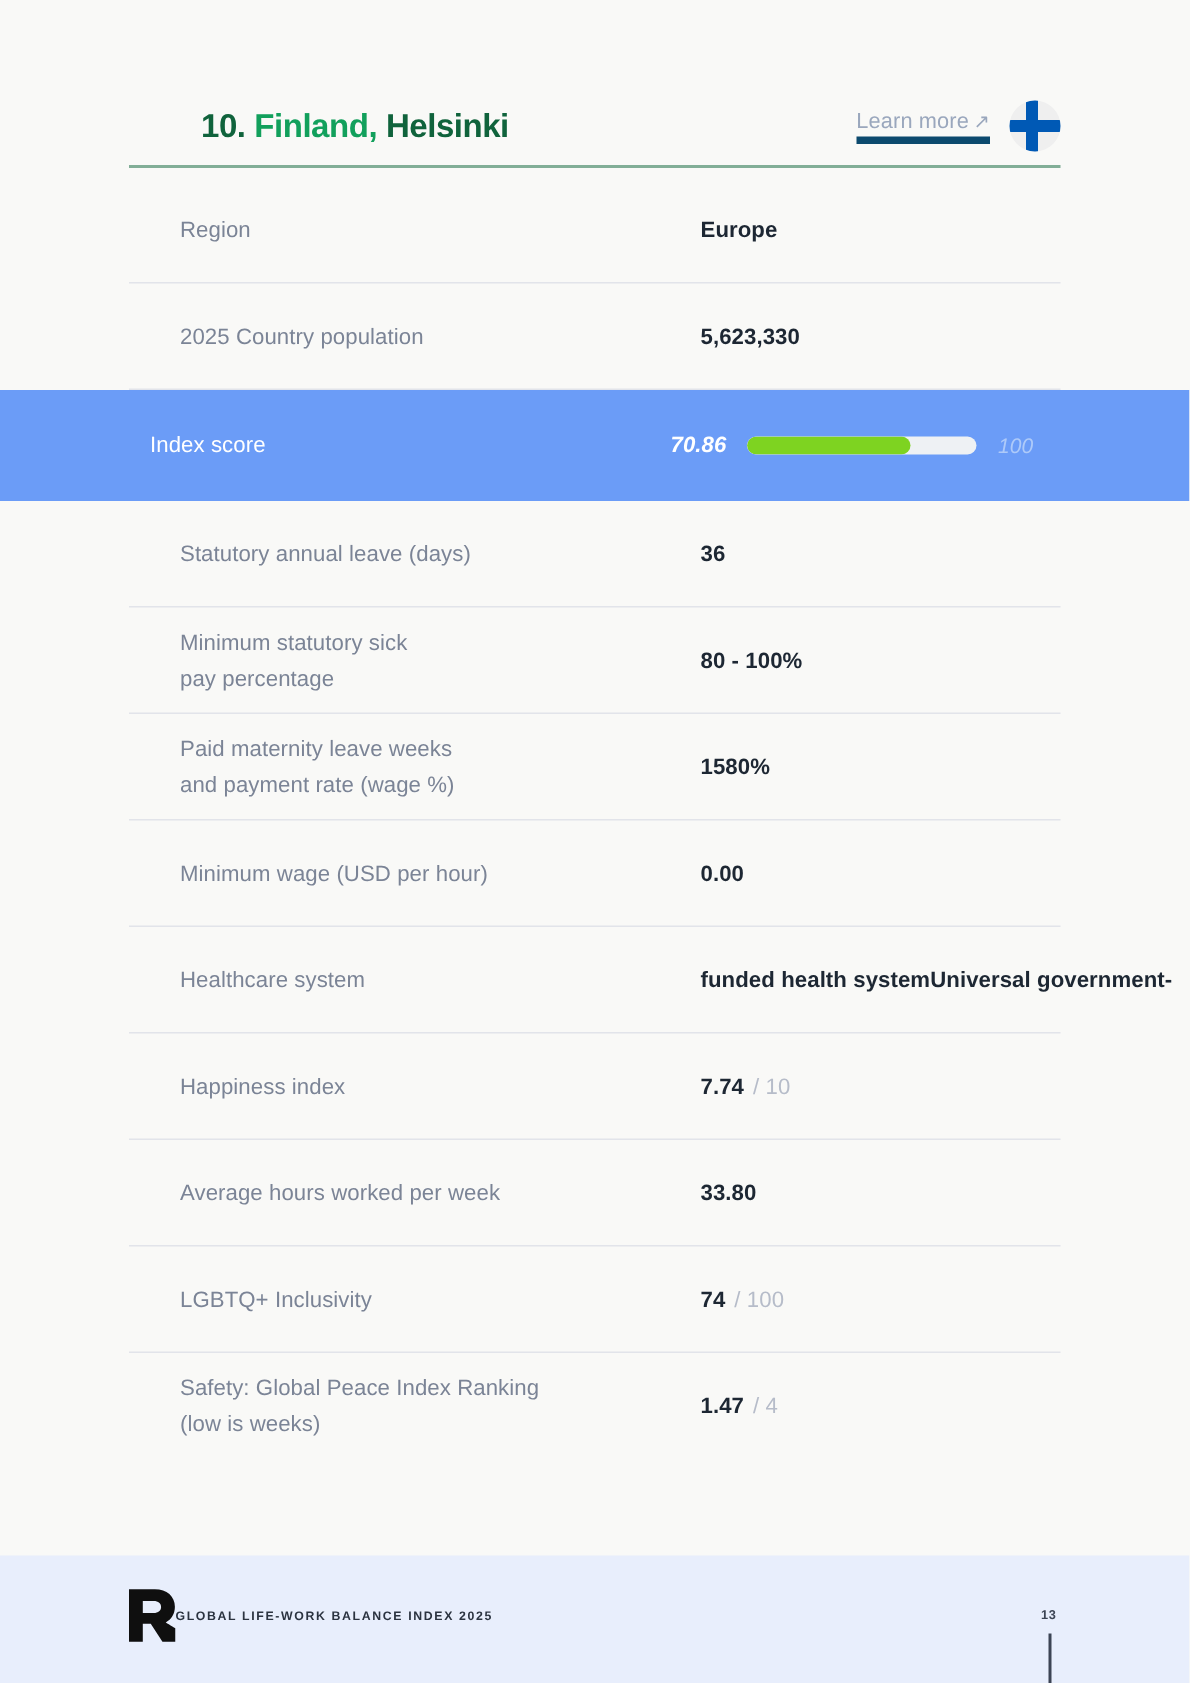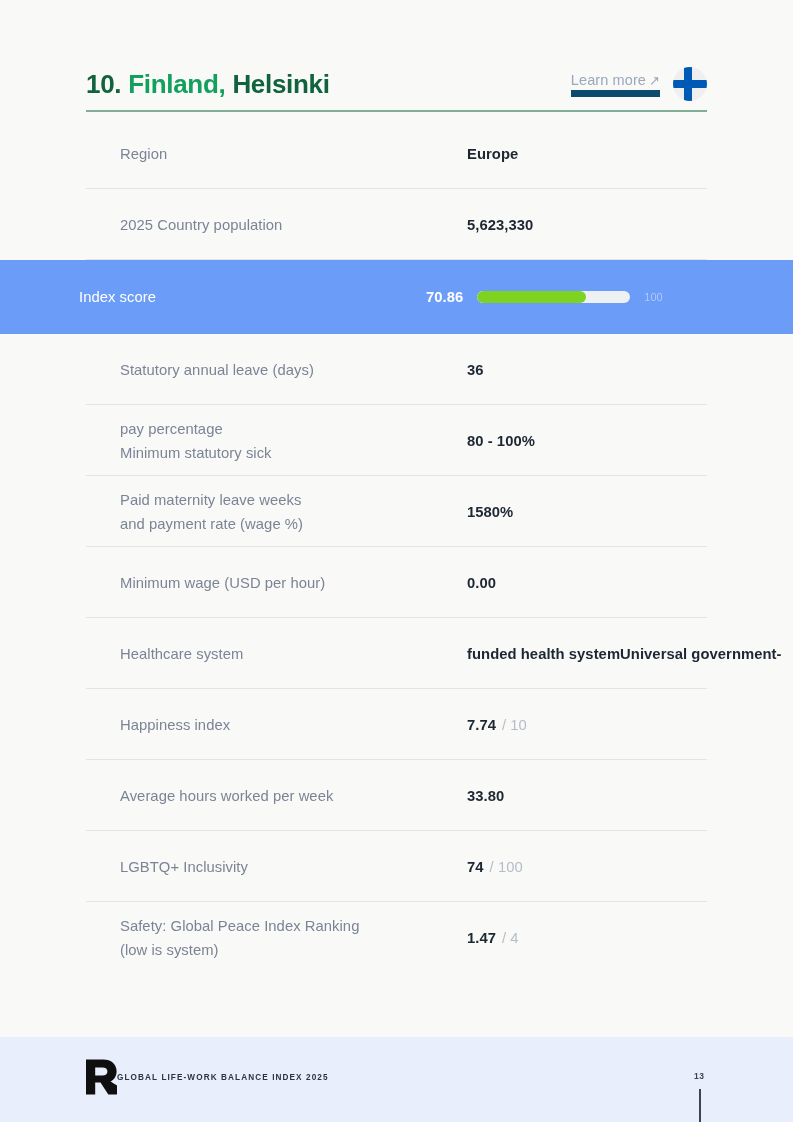--- a/index.html
+++ b/index.html
@@ -31,40 +31,41 @@
     left: 86px;
     top: 58px;
     width: 621px;
     height: 52px;
     display: flex;
     align-items: center;
     justify-content: space-between;
   }
 
   .title {
-    font-size: 26px;
+    font-size: 22px;
     font-weight: 700;
     letter-spacing: -0.3px;
     white-space: nowrap;
+    margin-left: 48px;
   }
   .title .rank { color: #10633c; }
   .title .country { color: #12a05c; }
   .title .city { color: #10633c; }
 
   .header-right {
     display: flex;
     align-items: center;
     gap: 13px;
   }
 
   .learn-more {
     font-size: 14.5px;
     color: #9aa7bd;
     text-decoration: none;
-    border-bottom: 7px solid #0c4a6e;
+    border-bottom: 5px solid #0c4a6e;
     padding-bottom: 2px;
     letter-spacing: 0.1px;
     white-space: nowrap;
   }
   .learn-arrow {
     font-size: 13px;
     color: #9aa7bd;
     margin-left: 3px;
     display: inline-block;
   }
@@ -160,29 +161,30 @@
   }
 
   .row-value .vstack {
     display: flex;
     flex-direction: row;
   }
 
   
   .row.highlight {
     background: #6b9cf7;
-    padding-left: 79px;
+    padding-left: 100px;
   }
   .row.highlight .row-label { color: #ffffff; }
   .row.highlight .row-value { color: #ffffff; }
 
   .score-wrap {
     display: flex;
     align-items: center;
     gap: 14px;
+    font-style: italic;
   }
   .score-number {
     font-weight: 700;
     color: #ffffff;
     font-size: 14.8px;
   }
   .score-bar {
     position: relative;
     width: 153px;
     height: 12px;
@@ -193,21 +195,21 @@
   }
   .score-bar-fill {
     position: absolute;
     left: 0;
     top: 0;
     bottom: 0;
     border-radius: 6px;
     background: #7ed321;
   }
   .score-max {
-    font-size: 11px;
+    font-size: 14px;
     font-weight: 400;
     color: #aecaf9;
   }
 
   
   .footer {
     position: absolute;
     left: 0;
     bottom: 0;
     width: 793px;
@@ -304,22 +306,22 @@
     </div>
 
     <div class="row" style="height:71px">
       <div class="row-label">Statutory annual leave (days)</div>
       <div class="row-value">36</div>
       <div class="divider"></div>
     </div>
 
     <div class="row" style="height:71px">
       <div class="row-label">
+        <div>Minimum statutory sick</div>
         <div>pay percentage</div>
-        <div>Minimum statutory sick</div>
       </div>
       <div class="row-value">80 - 100%</div>
       <div class="divider"></div>
     </div>
 
     <div class="row" style="height:71px">
       <div class="row-label">
         <div>Paid maternity leave weeks</div>
         <div>and payment rate (wage %)</div>
       </div>
@@ -369,21 +371,21 @@
       <div class="row-value">
         <span>74</span>
         <span class="denominator">/ 100</span>
       </div>
       <div class="divider"></div>
     </div>
 
     <div class="row last" style="height:71px">
       <div class="row-label">
         <div>Safety: Global Peace Index Ranking</div>
-        <div>(low is system)</div>
+        <div>(low is weeks)</div>
       </div>
       <div class="row-value">
         <span>1.47</span>
         <span class="denominator">/ 4</span>
       </div>
 
     </div>
 
   </div>
 

